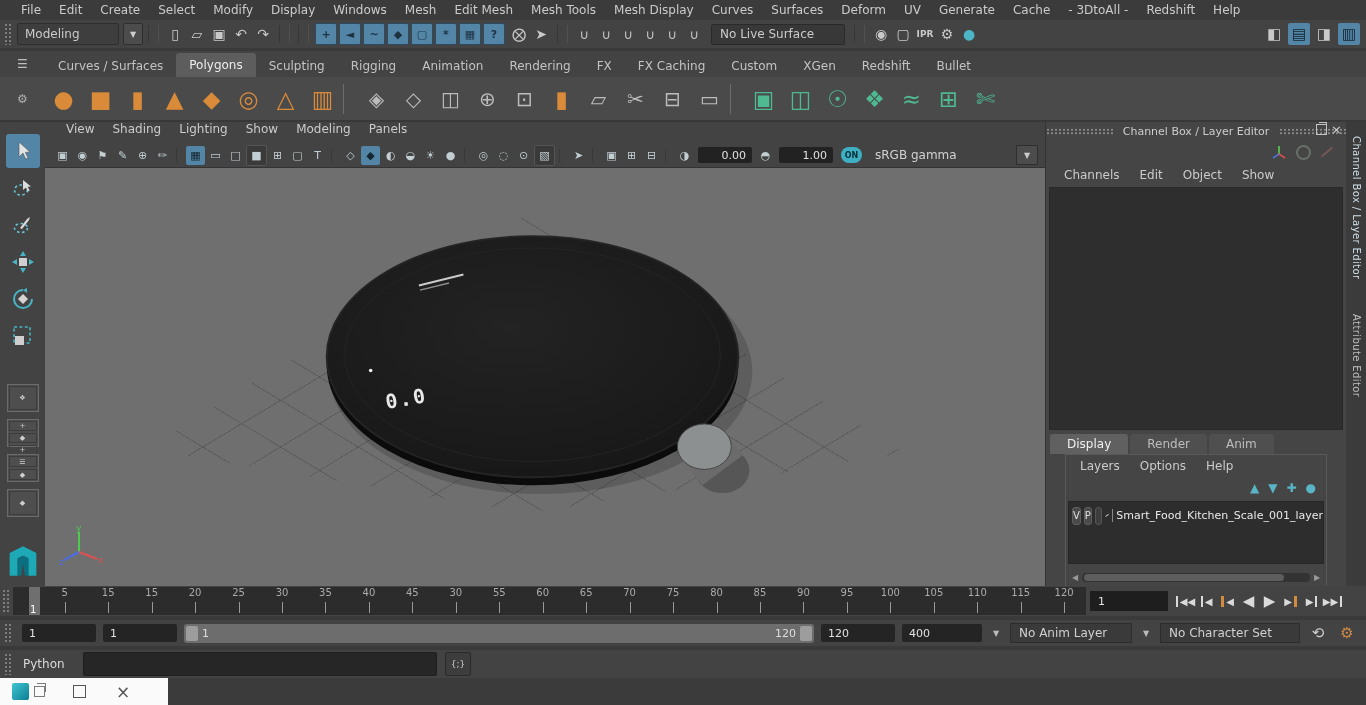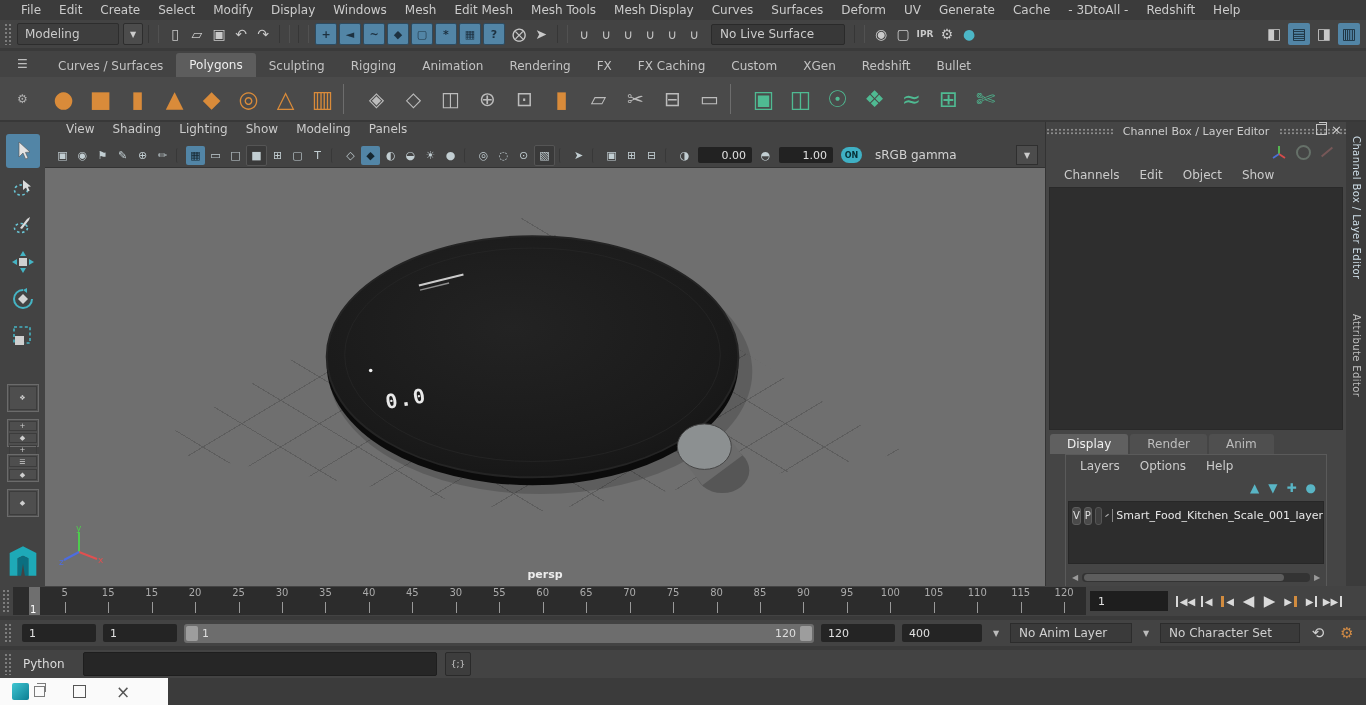--- a/index.html
+++ b/index.html
@@ -473,21 +473,20 @@
         </g>
       </svg>
       <svg class="axis" width="46" height="44" viewBox="0 0 46 44">
         <line x1="20" y1="28" x2="20" y2="8" stroke="#4ecb4e" stroke-width="2"></line>
         <line x1="20" y1="28" x2="38" y2="35" stroke="#e05050" stroke-width="2"></line>
         <line x1="20" y1="28" x2="5" y2="36" stroke="#4d6de0" stroke-width="2"></line>
         <text x="17" y="7" font-size="9" fill="#4ecb4e">y</text>
         <text x="39" y="39" font-size="9" fill="#e05050">x</text>
         <text x="0" y="41" font-size="9" fill="#4d6de0">z</text>
       </svg>
-      <div class="persp">persp</div>
     </div>
   </div>
 
   <div class="rpanel">
     <div class="rp-header">
       <div class="hdots"></div>
       <div class="rp-title">Channel Box / Layer Editor</div>
       <div class="hdots"></div>
       <div class="winbtns">
         <span class="wrestore"></span>

